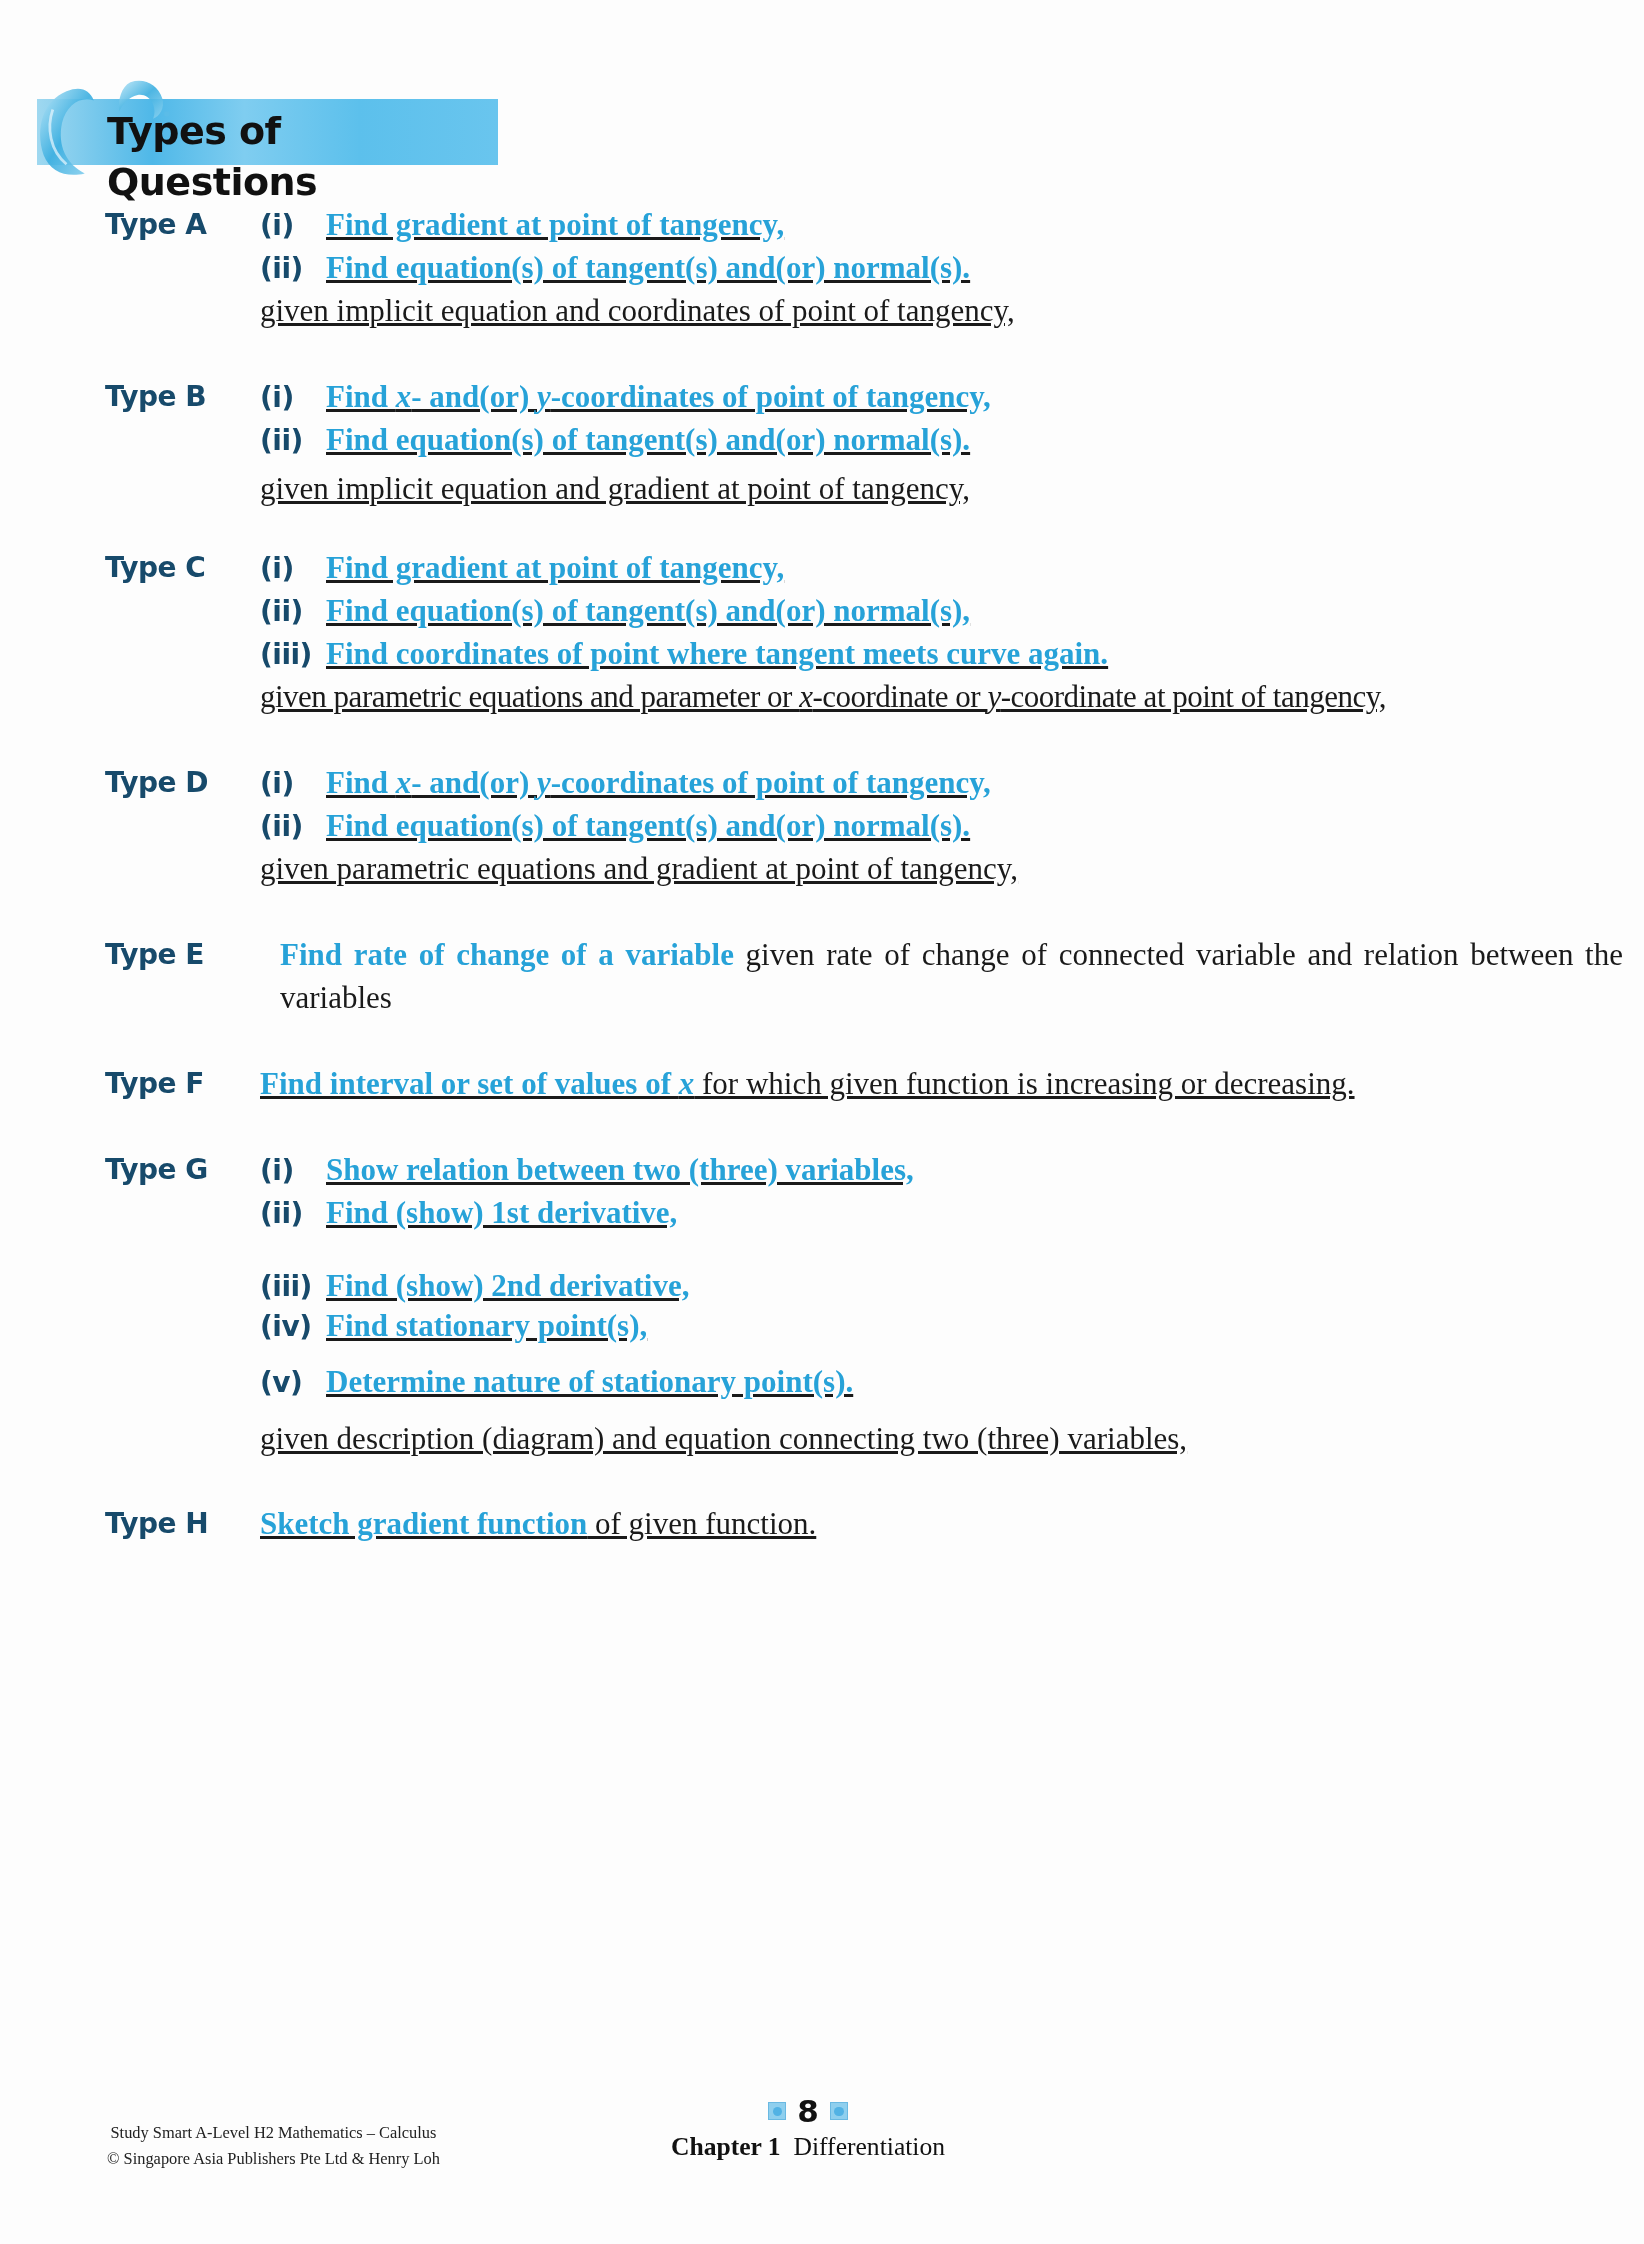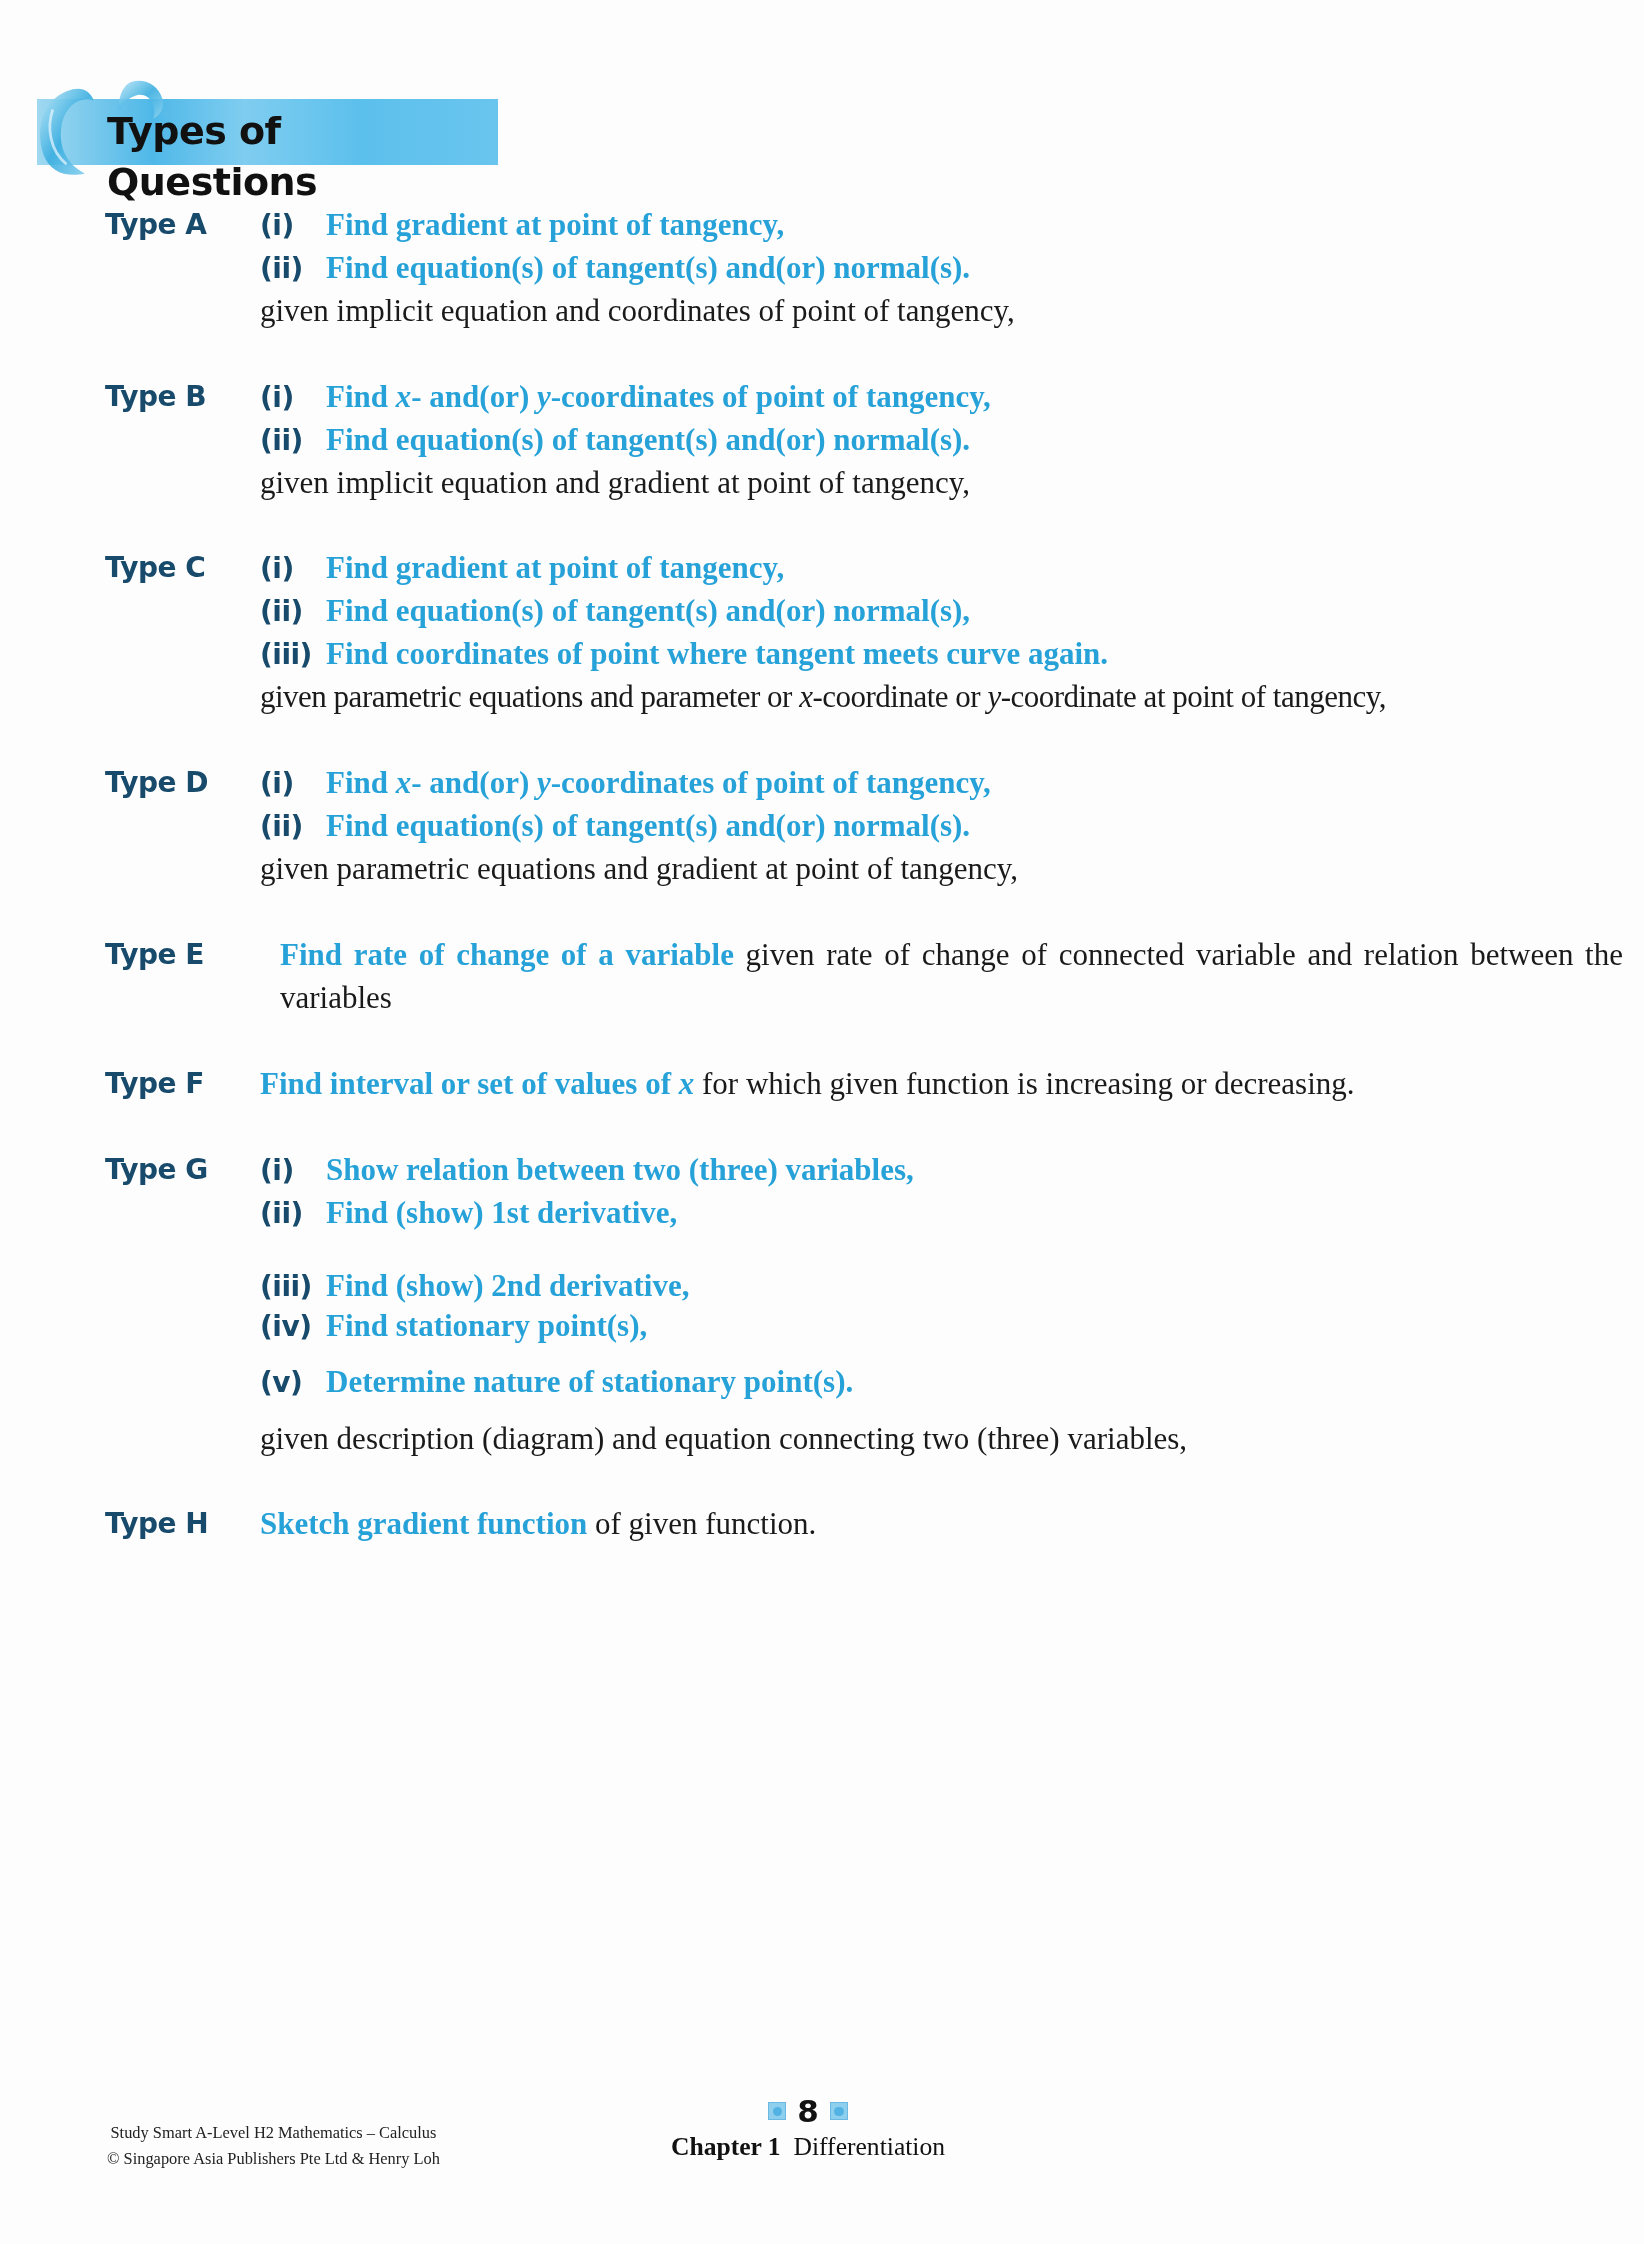--- a/index.html
+++ b/index.html
@@ -9,21 +9,21 @@
     .banner { position: absolute; left: 37px; top: 99px; width: 378px; height: 66px; }
     .banner-bar { position: absolute; left: 0; top: 0; width: 461px; height: 66px;
       background: linear-gradient(90deg, #9fd8f0 0%, #4fb8e8 25%, #7fcdf0 45%, #5cc0ec 70%, #69c5ee 100%); }
     .banner-wave { position: absolute; left: -7.3px; top: -25.6px; width: 146px; height: 105px; }
     .banner-title { position: absolute; left: 70px; top: 7.3px; font-family: "DejaVu Sans", sans-serif;
       font-weight: bold; font-size: 38px; color: #111; letter-spacing: -0.5px; line-height: 51px; }
 
     .type-block { position: absolute; left: 105px; width: 1398px; }
     .type-label { position: absolute; left: 0; top: 0; font-family: "DejaVu Sans", sans-serif;
       font-weight: bold; font-size: 28px; color: #174a6b; line-height: 43px; letter-spacing: -0.5px; }
-    .line { position: absolute; left: 155px; white-space: nowrap; font-size: 31px; line-height: 43px; }
+    .line { position: absolute; left: 155px; white-space: nowrap; font-size: 31px; line-height: 43px; text-decoration: underline; }
     .marker { display: inline-block; width: 66px; font-family: "DejaVu Sans", sans-serif;
       font-weight: bold; font-size: 28px; color: #174a6b; letter-spacing: -0.5px; }
     .blue { color: #27a2d8; font-weight: bold; }
     .plain { color: #1a1a1a; }
     .ital { font-style: italic; }
     .justify { position: absolute; left: 155px; width: 1343px; font-size: 31px; line-height: 43px;
       text-align: justify; text-align-last: left; margin-left: 20px; }
 
     .footer-left { position: absolute; left: 107px; top: 2120px; font-size: 16.4px; line-height: 25.6px; color: #222; text-align: center; }
     .footer-center { position: absolute; left: 662px; top: 2092px; width: 292px; text-align: center; }
@@ -70,21 +70,21 @@
 </div>
 
 <div class="type-block" style="top:375px;">
   <div class="type-label">Type B</div>
   <div class="line" style="top:0;">
     <span class="marker">(i)</span><span class="blue"><span>Find </span><span class="ital">x</span><span>- and(or) </span><span class="ital">y</span><span>-coordinates of point of tangency,</span></span>
   </div>
   <div class="line" style="top:43px;">
     <span class="marker">(ii)</span><span class="blue">Find equation(s) of tangent(s) and(or) normal(s).</span>
   </div>
-  <div class="line plain" style="top:86px;">given implicit equation and gradient at point of tangency,</div>
+  <div class="line plain" style="top:92px;">given implicit equation and gradient at point of tangency,</div>
 </div>
 
 <div class="type-block" style="top:546px;">
   <div class="type-label">Type C</div>
   <div class="line" style="top:0;">
     <span class="marker">(i)</span><span class="blue">Find gradient at point of tangency,</span>
   </div>
   <div class="line" style="top:43px;">
     <span class="marker">(ii)</span><span class="blue">Find equation(s) of tangent(s) and(or) normal(s),</span>
   </div>

